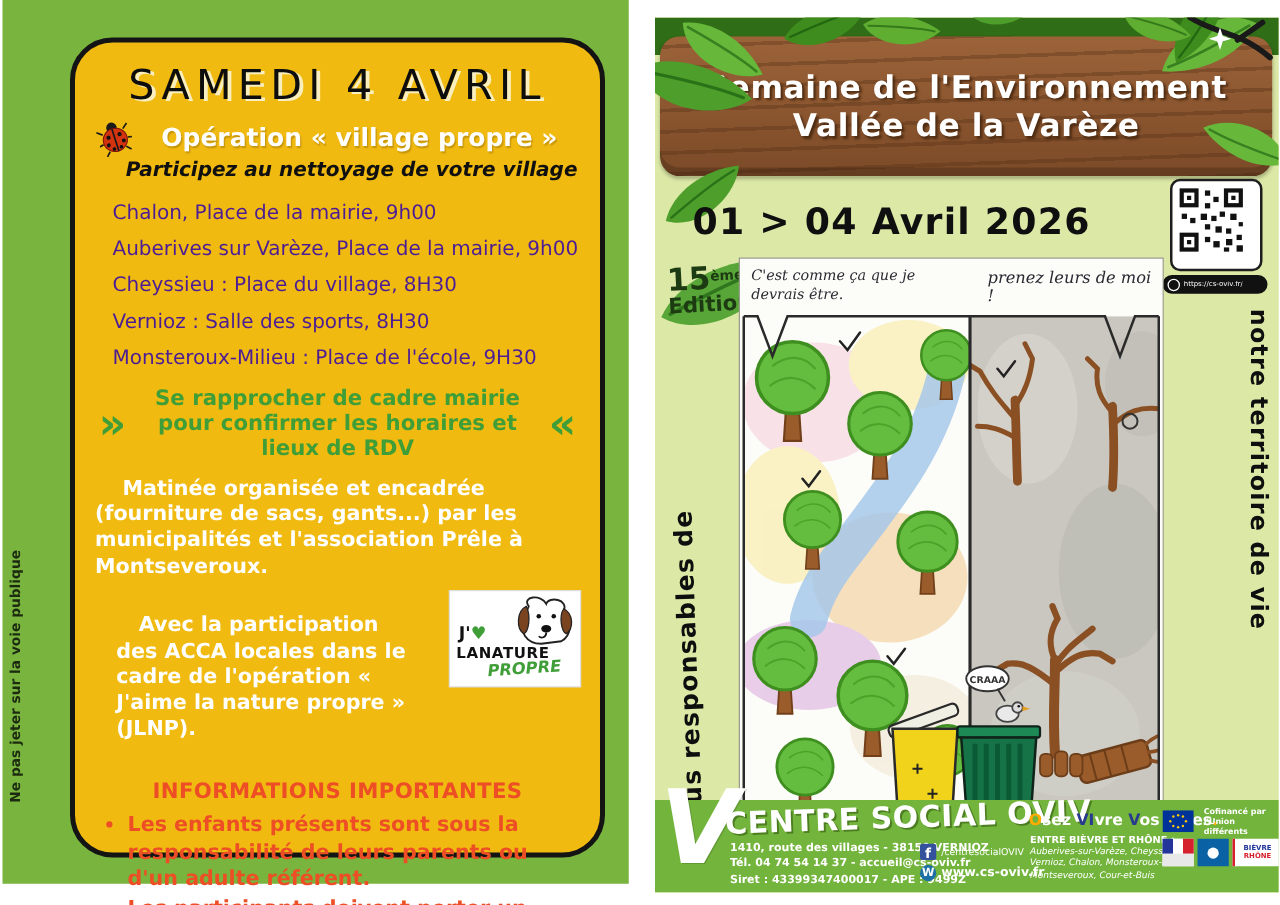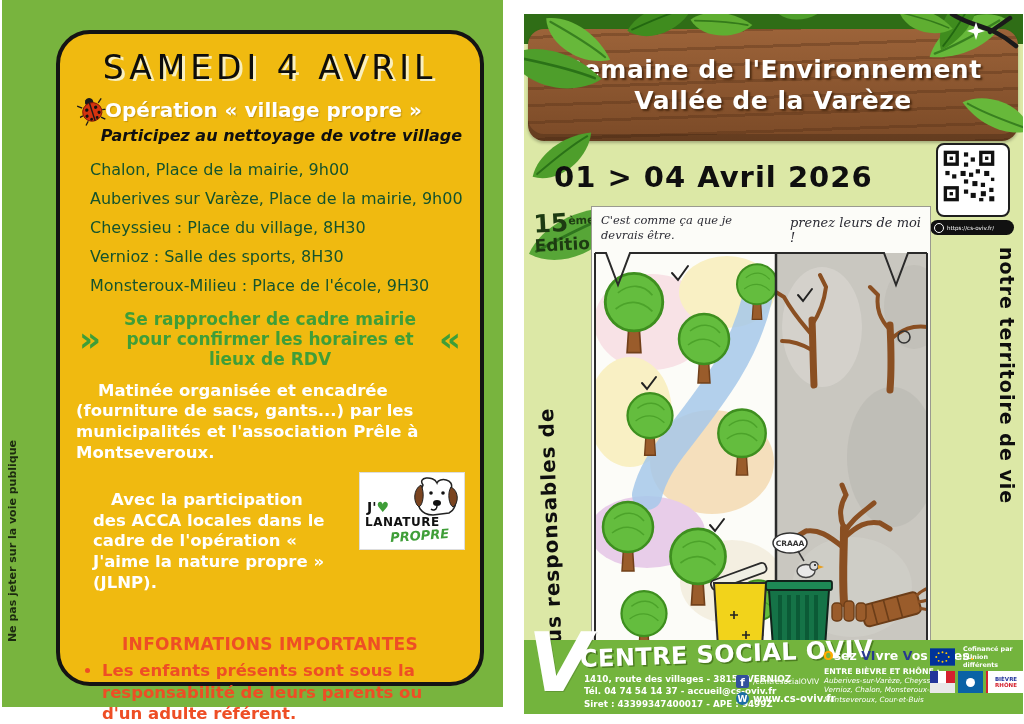--- a/index.html
+++ b/index.html
@@ -6,36 +6,36 @@
   body{width:1024px;height:724px;background:#fff;position:relative;overflow:hidden;
        font-family:"DejaVu Sans","Liberation Sans",sans-serif;-webkit-font-smoothing:antialiased}
   
   .page-left{position:absolute;left:2px;top:0;width:501px;height:707px;background:#78b43e}
   .side-note-wrap{position:absolute;left:4px;top:440px;width:16px;height:260px}
   .side-note{writing-mode:vertical-rl;transform:rotate(180deg);font-size:11px;font-weight:700;color:#1c2a10;white-space:nowrap}
   .card{position:absolute;left:54px;top:30px;width:428px;height:656px;background:#f0ba10;
         border:4px solid #141414;border-radius:34px;box-sizing:border-box;padding:12px 16px 10px}
   .card-title{font-size:33px;font-weight:400;letter-spacing:5px;text-align:center;color:#0d0d0d;
               text-shadow:3px 2px 0 #f9efbe;margin-top:2px}
-  .op-row{display:flex;align-items:center;gap:0;margin-top:8px;padding-left:2px}
+  .op-row{display:flex;align-items:center;gap:24px;margin-top:8px;padding-left:2px}
   .op-title{color:#fff;font-weight:800;font-size:20px;text-shadow:1px 1px 1px rgba(120,80,0,.35)}
   .tagline{text-align:right;padding-right:2px;font-style:italic;font-weight:800;font-size:16px;color:#101010;margin-top:2px}
-  .loc-list{list-style:none;margin:10px 0 0 0;padding:0 0 0 14px;font-size:16px;color:#14532d;line-height:1.82}
+  .loc-list{list-style:none;margin:10px 0 0 0;padding:0 0 0 14px;font-size:16px;color:#4c1d95;line-height:1.82}
   .mairie-row{display:flex;align-items:center;justify-content:center;gap:14px;margin-top:8px;color:#3f9e38;font-weight:800}
   .chev{font-size:34px;line-height:.8}
   .mairie-note{text-align:center;font-size:17px;width:310px;line-height:1.2}
   .para-white{color:#fff;font-weight:800;font-size:16.5px;line-height:1.25;margin:11px 0 0 0;text-indent:22px}
   .acca-block{display:flex;gap:8px;margin-top:10px;align-items:flex-start}
   .acca-block p{flex:1;margin:17px;color:#fff;font-weight:800;font-size:16.5px;line-height:1.25;text-indent:18px}
   .jlnp{width:104px;height:76px;background:#fff;position:relative;flex:none;box-shadow:0 0 0 1px #ddd}
   .jlnp .l1{position:absolute;left:7px;top:26px;font-weight:800;font-size:14px;color:#111}
   .jlnp .l1 b{color:#3f9e38}
   .jlnp .l2{position:absolute;left:5px;top:42px;font-weight:800;font-size:12px;color:#111;letter-spacing:.5px}
   .jlnp .l3{position:absolute;left:30px;top:55px;font-weight:800;font-style:italic;font-size:13px;color:#3f9e38;transform:rotate(-4deg)}
-  .infos-title{text-align:center;color:#ee4e25;font-weight:800;font-size:17px;margin-top:24px;letter-spacing:.3px}
+  .infos-title{text-align:center;color:#ee4e25;font-weight:800;font-size:17px;margin-top:13px;letter-spacing:.3px}
   .bullets{margin:6px 0 0 4px;padding-left:22px;color:#ee4e25;font-weight:800;font-size:16.5px;line-height:1.3}
   .bullets li{margin-bottom:2px}
   
   .page-right{position:absolute;left:524px;top:14px;width:499px;height:700px;background:#dce8a6;overflow:hidden}
   .dark-strip{position:absolute;left:0;top:0;width:499px;height:30px;background:#2f6d16}
   .plank{position:absolute;left:4px;top:15px;width:490px;height:112px;border-radius:16px;
          background-image:repeating-linear-gradient(-2deg,rgba(80,44,20,.33) 0 3px,rgba(0,0,0,0) 3px 17px),linear-gradient(#9c6339,#7b4a27);
          box-shadow:inset 0 -7px 0 rgba(0,0,0,.18), 0 2px 3px rgba(0,0,0,.25);
          display:flex;flex-direction:column;justify-content:center;text-align:center}
   .plank-l1{color:#fff;font-weight:800;font-size:25px;letter-spacing:.5px;text-shadow:2px 2px 2px #4e2c12}

